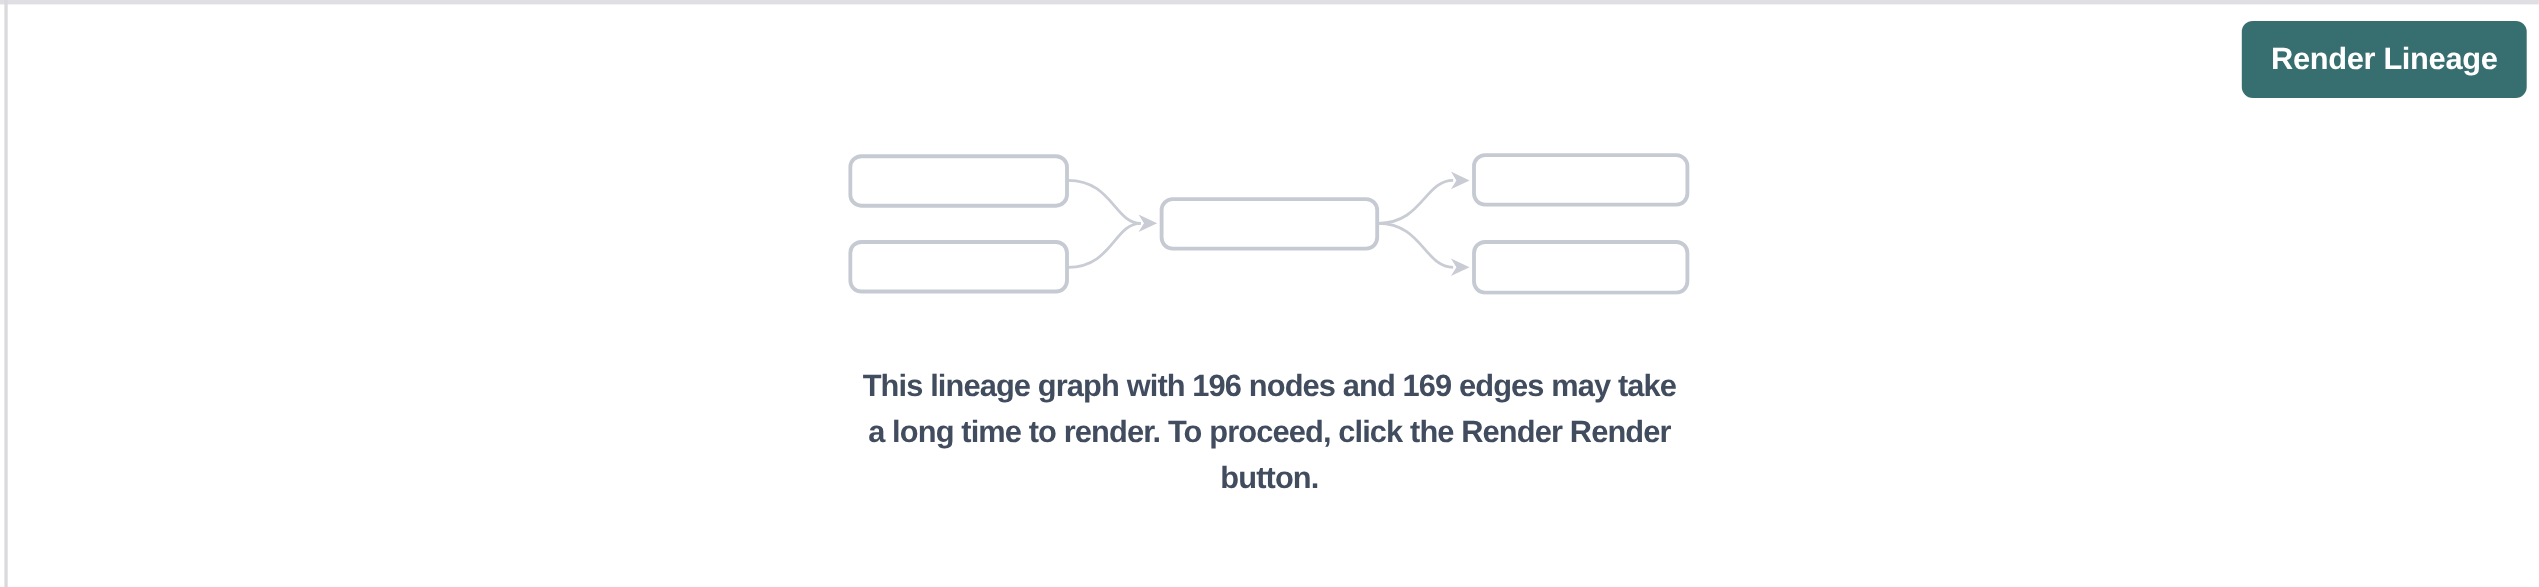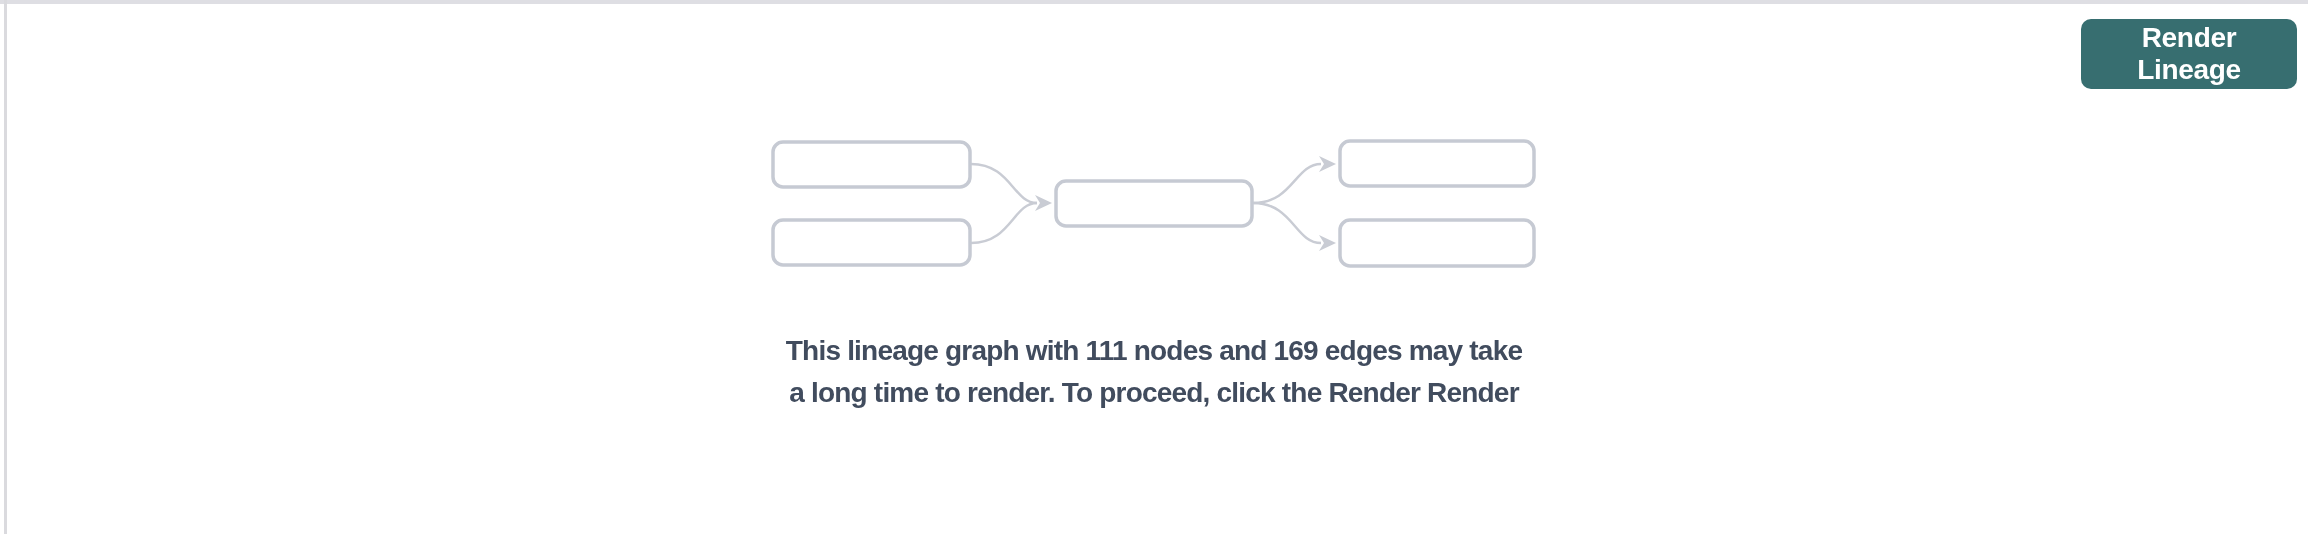--- a/index.html
+++ b/index.html
@@ -28,21 +28,21 @@
     left: 4px;
     width: 3px;
     height: 100%;
     background: #dadade;
   }
 
   .render-btn {
     position: absolute;
     top: 19px;
     right: 11px;
-    width: 216px;
+    width: 259px;
     height: 70px;
     background: #376E70;
     border: none;
     border-radius: 10px;
     color: #ffffff;
     font-family: "Liberation Sans", sans-serif;
     font-weight: 700;
     font-size: 28px;
     letter-spacing: -0.3px;
     cursor: pointer;
@@ -111,19 +111,20 @@
       <g stroke="#C6CAD3" stroke-width="3.5" fill="#ffffff">
         <rect x="2" y="3" width="197" height="45" rx="10"></rect>
         <rect x="2" y="81" width="197" height="45" rx="10"></rect>
         <rect x="285" y="42" width="196" height="45" rx="10"></rect>
         <rect x="569" y="2" width="194" height="45" rx="10"></rect>
         <rect x="569" y="81" width="194" height="46" rx="10"></rect>
       </g>
     </svg>
 
     <div class="message">
-      <span class="line">This lineage graph with 111 nodes and 169 edges may take</span>
+      <span class="line">This lineage graph with 196 nodes and 169 edges may take</span>
       <span class="line">a long time to render. To proceed, click the Render Render</span>
+      <span class="line">button.</span>
     </div>
 
   </div>
 
 </div>
 
 </body></html>

